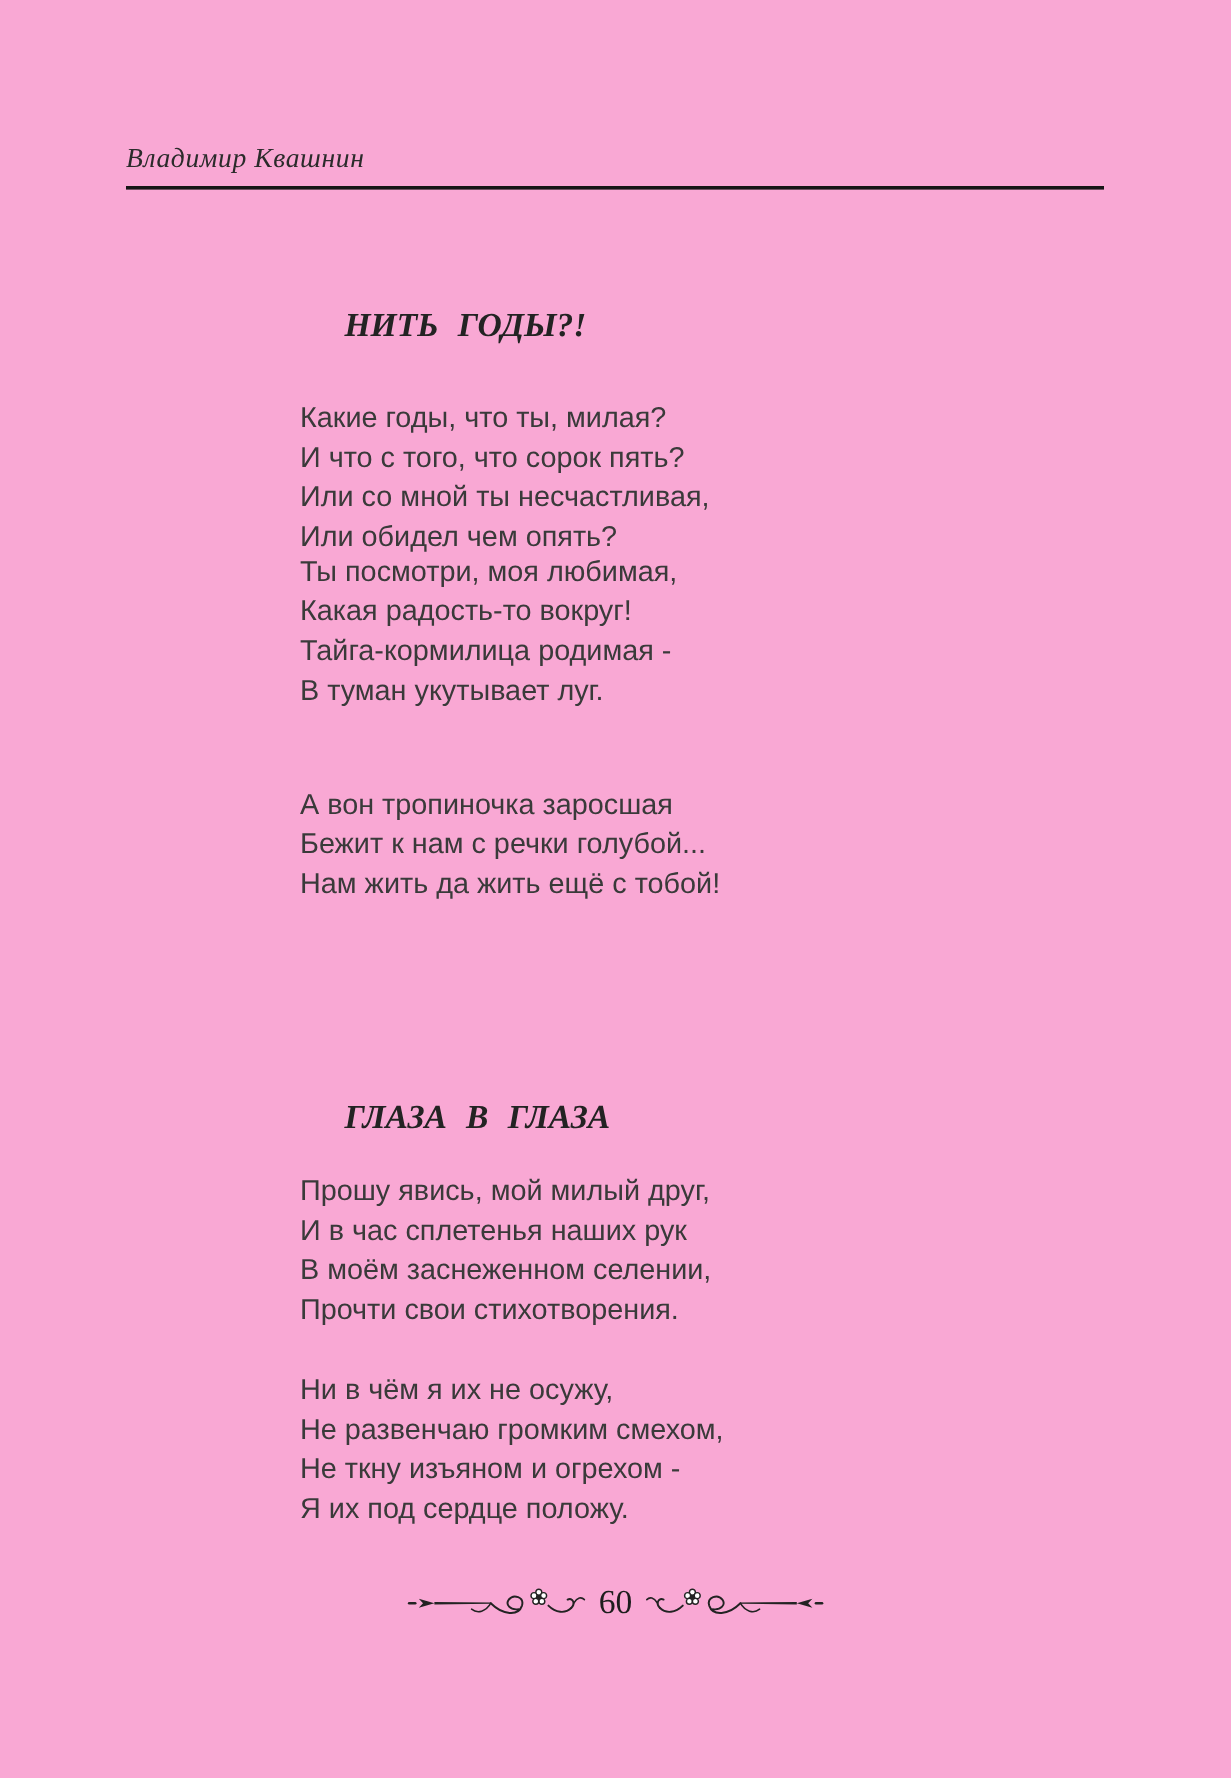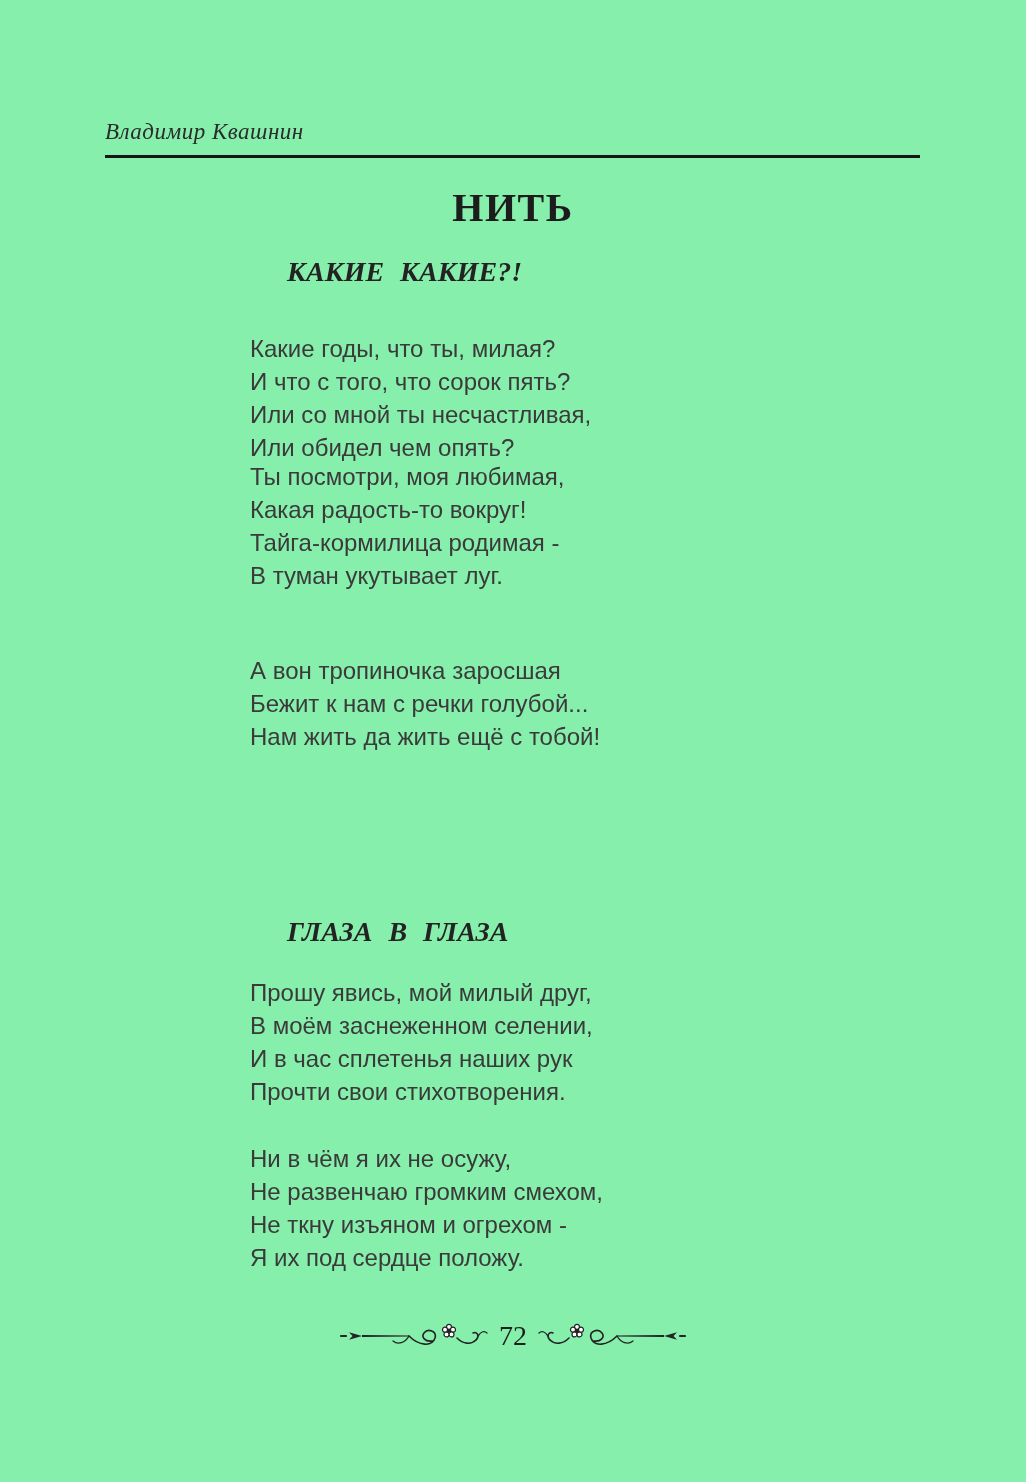--- a/index.html
+++ b/index.html
@@ -5,21 +5,21 @@
   html, body {
     margin: 0;
     padding: 0;
     background: #e8e8e8;
   }
   .page {
     position: relative;
     width: 1026px;
     height: 1482px;
     margin: 0 auto;
-    background: #86efac;
+    background: #f9a8d4;
     overflow: hidden;
     font-family: "Liberation Serif", serif;
     color: #1f1f1f;
   }
   .author {
     position: absolute;
     left: 105px;
     top: 119px;
     font-family: "Liberation Serif", serif;
     font-style: italic;
@@ -100,23 +100,22 @@
   .flourish.right { transform: scaleX(-1); }
 </style>
 </head>
 <body>
 
 <div class="page">
 
   <div class="author">Владимир Квашнин</div>
   <div class="header-rule"></div>
 
-  <h1 class="book-title">НИТЬ</h1>
 
-  <h2 class="poem-title t1">КАКИЕ КАКИЕ?!</h2>
+  <h2 class="poem-title t1">НИТЬ ГОДЫ?!</h2>
 
   <p class="stanza s1">
     <span class="line">Какие годы, что ты, милая?</span>
     <span class="line">И что с того, что сорок пять?</span>
     <span class="line">Или со мной ты несчастливая,</span>
     <span class="line">Или обидел чем опять?</span>
   </p>
 
   <p class="stanza s2">
     <span class="line">Ты посмотри, моя любимая,</span>
@@ -128,22 +127,22 @@
   <p class="stanza s3">
     <span class="line">А вон тропиночка заросшая</span>
     <span class="line">Бежит к нам с речки голубой...</span>
     <span class="line">Нам жить да жить ещё с тобой!</span>
   </p>
 
   <h2 class="poem-title t2">ГЛАЗА В ГЛАЗА</h2>
 
   <p class="stanza s4">
     <span class="line">Прошу явись, мой милый друг,</span>
+    <span class="line">И в час сплетенья наших рук</span>
     <span class="line">В моём заснеженном селении,</span>
-    <span class="line">И в час сплетенья наших рук</span>
     <span class="line">Прочти свои стихотворения.</span>
   </p>
 
   <p class="stanza s5">
     <span class="line">Ни в чём я их не осужу,</span>
     <span class="line">Не развенчаю громким смехом,</span>
     <span class="line">Не ткну изъяном и огрехом -</span>
     <span class="line">Я их под сердце положу.</span>
   </p>
 
@@ -162,21 +161,21 @@
       <g transform="translate(110,15)">
         <circle cx="0" cy="-4.2" r="2.5" fill="#ffffff" stroke="#232323" stroke-width="1.2"></circle>
         <circle cx="4" cy="-1.3" r="2.5" fill="#ffffff" stroke="#232323" stroke-width="1.2"></circle>
         <circle cx="2.5" cy="3.4" r="2.5" fill="#ffffff" stroke="#232323" stroke-width="1.2"></circle>
         <circle cx="-2.5" cy="3.4" r="2.5" fill="#ffffff" stroke="#232323" stroke-width="1.2"></circle>
         <circle cx="-4" cy="-1.3" r="2.5" fill="#ffffff" stroke="#232323" stroke-width="1.2"></circle>
         <circle cx="0" cy="0" r="2.1" fill="#232323"></circle>
       </g>
     </svg>
 
-    <span class="page-number">72</span>
+    <span class="page-number">60</span>
 
     <svg class="flourish right" width="150" height="40" viewBox="0 0 150 40" aria-hidden="true">
       <g stroke="#232323" fill="none" stroke-width="1.6" stroke-linecap="round">
         <path d="M2 20 h5" stroke-width="2.2"></path>
         <path d="M70 20 C80 30 93 31 96 22 C98 15 89 12 85 17 C82 21 86 26 93 25"></path>
         <path d="M70 20 C66 27 59 29 54 25" stroke-width="1.3"></path>
         <path d="M118 22 C124 28 132 29 137 24"></path>
         <path d="M137 24 C141 20 138 15 134 17"></path>
         <path d="M139 20 q5 -7 9 -3" stroke-width="1.3"></path>
       </g>

